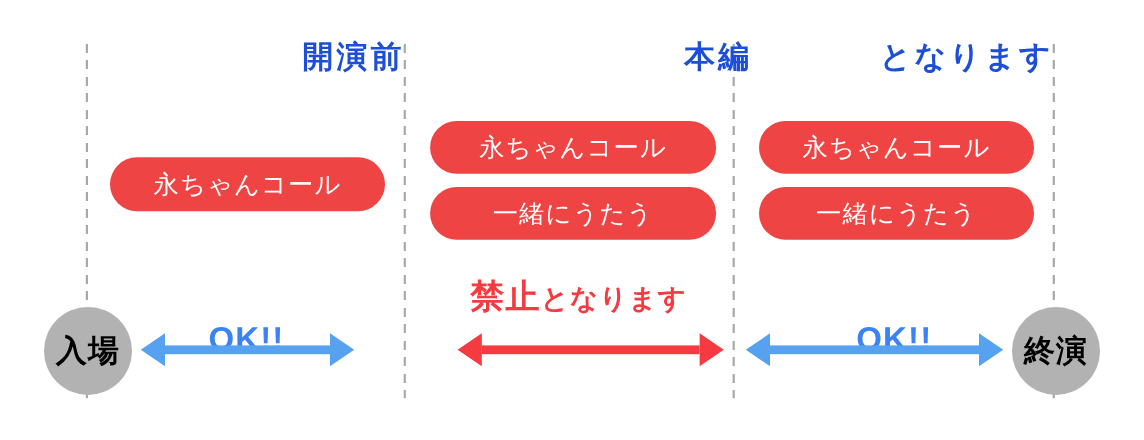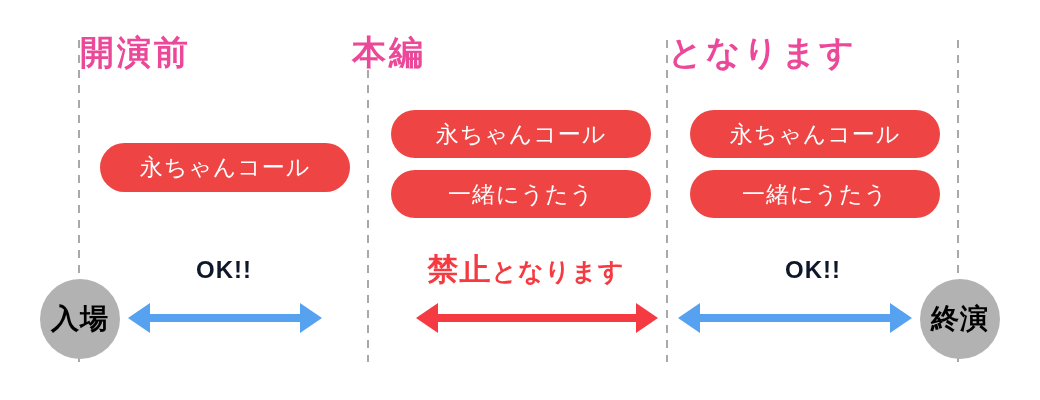--- a/index.html
+++ b/index.html
@@ -12,41 +12,41 @@
   }
   
   .divider{
     position:absolute;top:40px;height:322px;width:2px;z-index:0;
     background:repeating-linear-gradient(to bottom,#a9a9a9 0 8px,transparent 8px 15px);
   }
   .div1{left:78px;} .div2{left:367px;} .div3{left:666px;} .div4{left:957px;}
   
   .title{
     position:absolute;top:33px;height:38px;line-height:38px;
-    text-align:left;font-size:34px;font-weight:700;color:#ec4899;
+    text-align:right;font-size:28px;font-weight:700;color:#1d4ed8;
     letter-spacing:3px;z-index:1;
   }
-  .t1{left:80px;width:288px;} .t2{left:352px;width:300px;} .t3{left:668px;width:290px;}
+  .t1{left:80px;width:288px;} .t2{left:384px;width:300px;} .t3{left:668px;width:290px;}
   
   .badge{
     position:absolute;height:48px;border-radius:25px;background:#ef4444;
     color:#ffffff;font-size:23px;letter-spacing:1px;
     display:flex;align-items:center;justify-content:center;z-index:1;
   }
   .b1a{left:100px;top:143px;width:250px;height:49px;}
   .b2a{left:391px;top:110px;width:260px;}
   .b2b{left:391px;top:170px;width:260px;}
   .b3a{left:690px;top:110px;width:250px;}
   .b3b{left:690px;top:170px;width:250px;}
   
   .status{
     position:absolute;top:252px;height:36px;line-height:36px;
     text-align:center;font-weight:700;z-index:1;
   }
-  .ok{color:#0f172a;font-size:24px;letter-spacing:1px;}
+  .ok{color:#3b82f6;font-size:30px;letter-spacing:1px;margin-top:39px;}
   .ng{color:#f53b41;}
   .ng .strong{font-size:31px;font-weight:700;letter-spacing:1px;margin-left:16px;}
   .ng .suffix{font-size:25px;font-weight:700;letter-spacing:1px;}
   .st1{left:80px;width:288px;} .st2{left:368px;width:300px;} .st3{left:668px;width:290px;}
   
   .arrow{position:absolute;top:303px;height:30px;display:flex;align-items:center;z-index:1;}
   .blue{--c:#57a1f1;} .red{--c:#f53b41;}
   .ah{width:0;height:0;border-top:15px solid transparent;border-bottom:15px solid transparent;}
   .ah-left{border-right:22px solid var(--c);}
   .ah-right{border-left:22px solid var(--c);}

